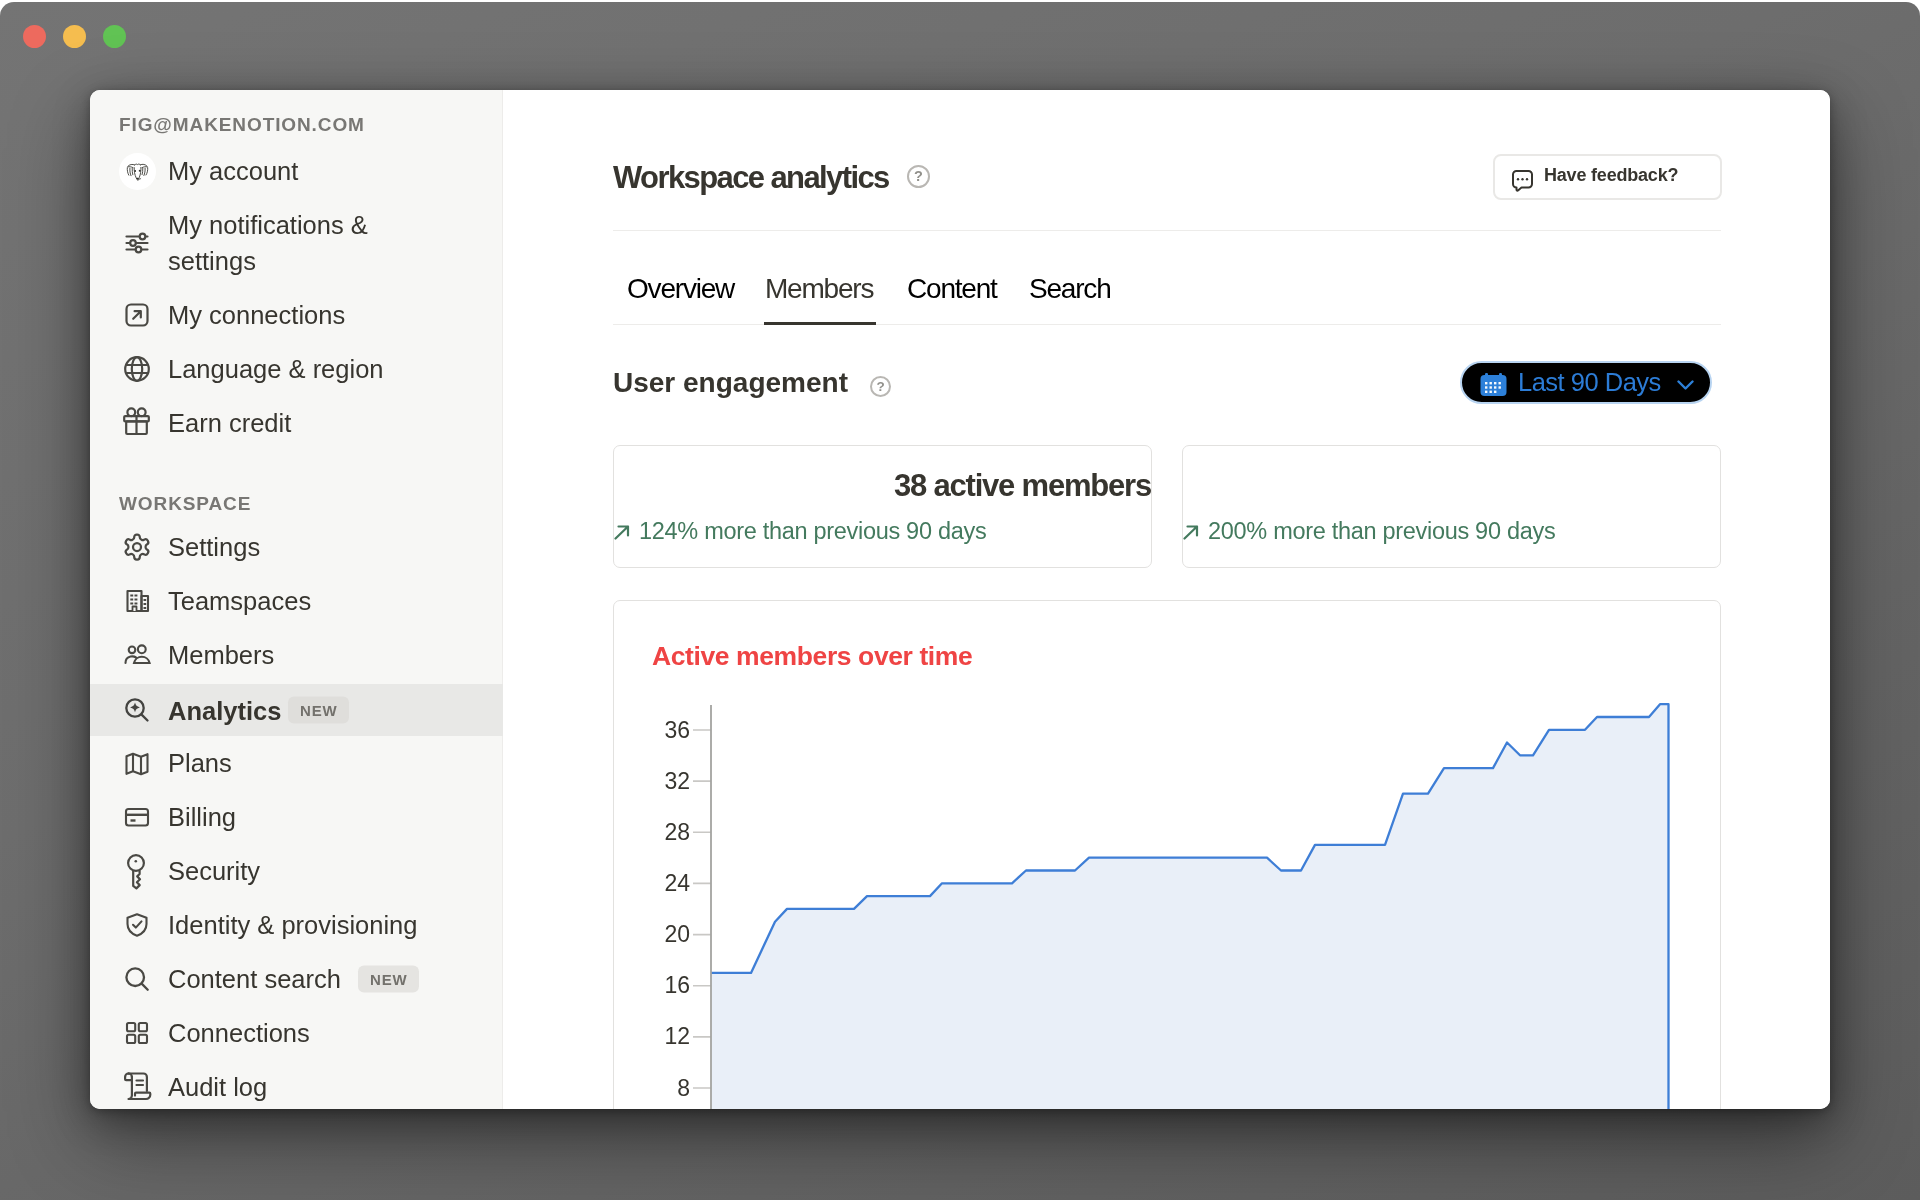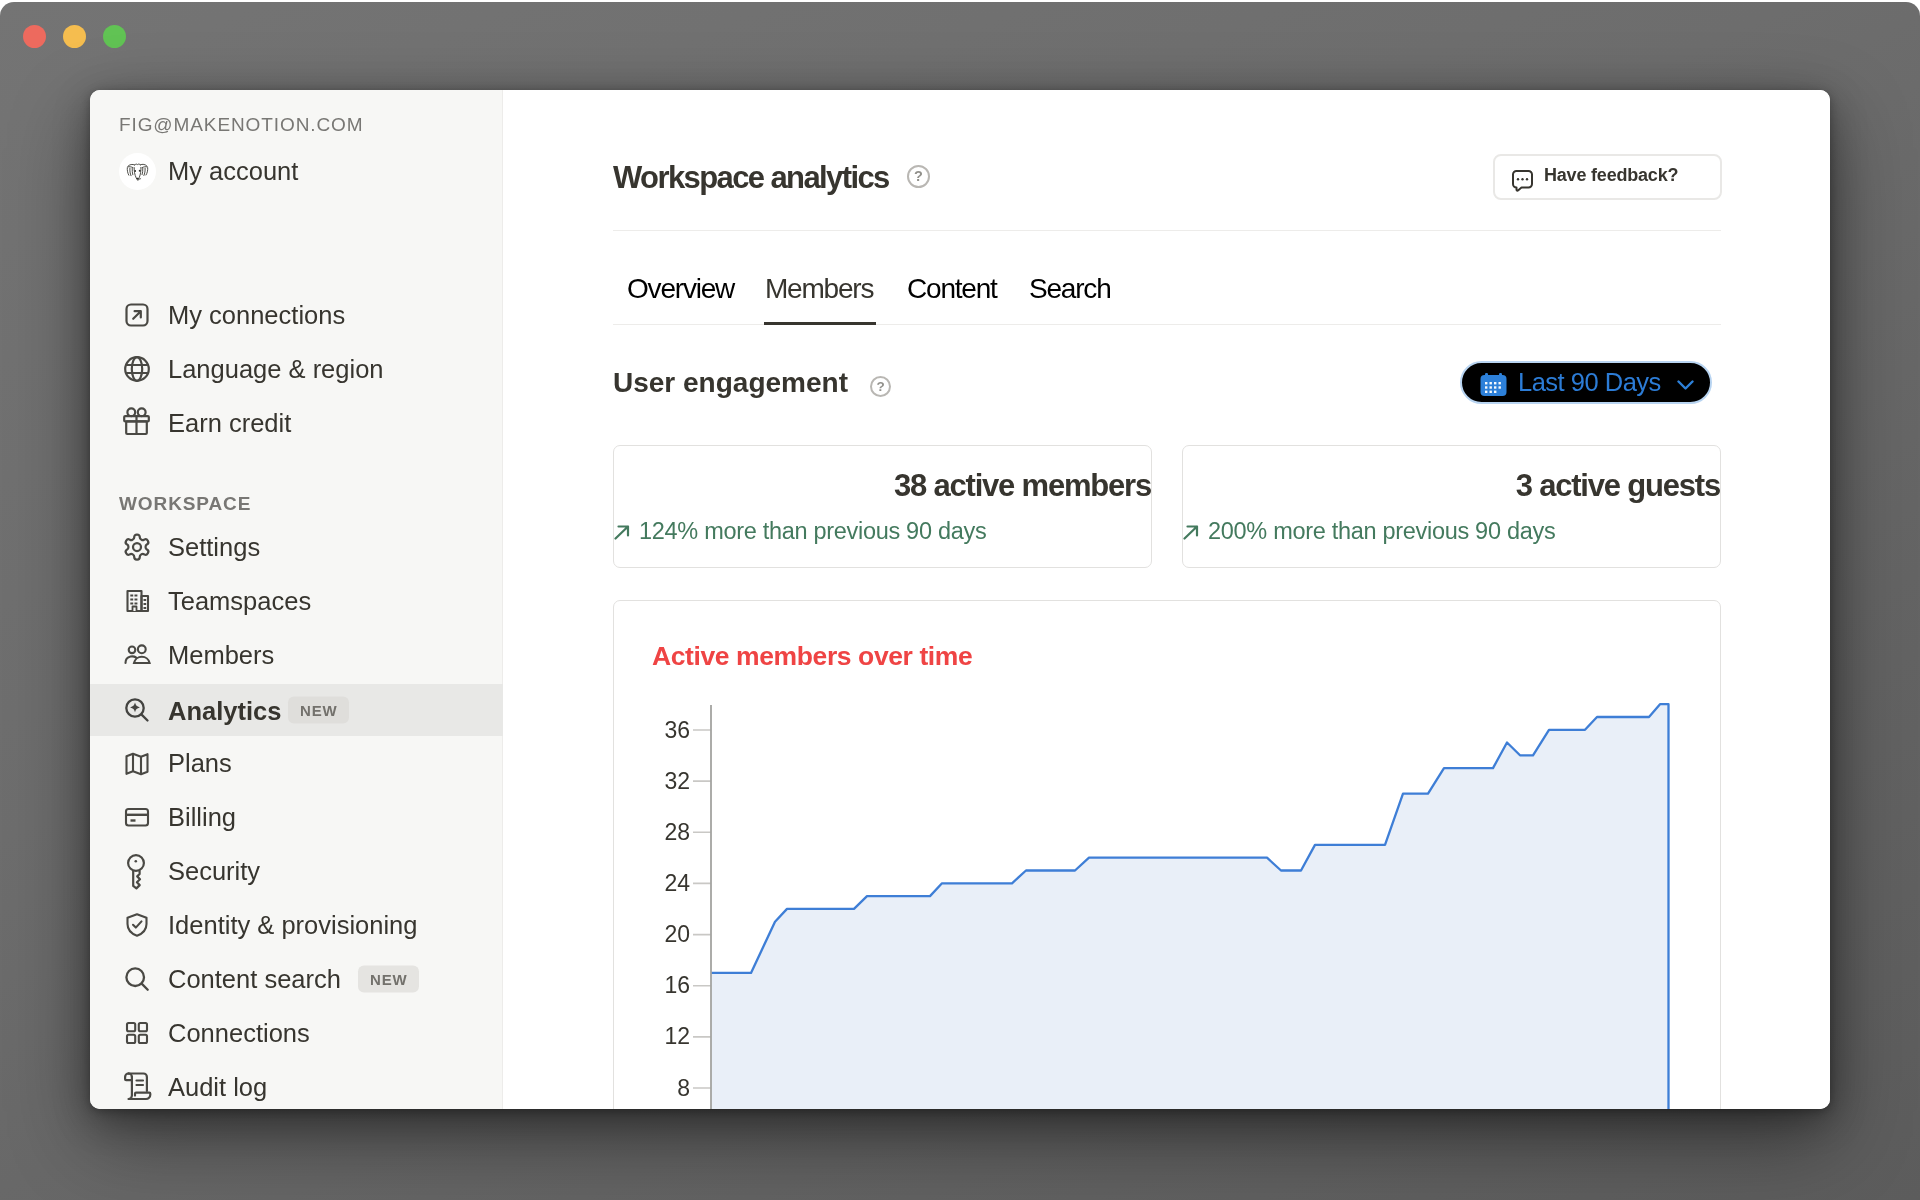--- a/index.html
+++ b/index.html
@@ -9,21 +9,21 @@
     background:linear-gradient(155deg,#747474 0%,#6d6d6d 40%,#646464 70%,#5c5c5c 100%);
     border-radius:14px 14px 0 0; }
   .tl { position:absolute; width:23px; height:23px; border-radius:50%; top:24.5px; }
   .win { position:absolute; left:90px; top:90px; width:1740px; height:1019px;
     background:#fff; border-radius:10px;
     box-shadow:0 30px 80px rgba(0,0,0,.42), 0 10px 36px rgba(0,0,0,.30), 0 2px 10px rgba(0,0,0,.28);
     overflow:hidden; }
   .side { position:absolute; left:0; top:0; width:413px; height:1019px;
     background:#f7f7f5; border-right:1px solid #edecea; }
   .acct { position:absolute; left:29px; top:24px; font-size:19px; letter-spacing:.9px;
-    color:#787774; font-weight:400; }
+    color:#787774; font-weight:700; }
   .row { position:absolute; left:0; width:413px; height:54px; }
   .row .ic { position:absolute; left:32px; top:12px; width:30px; height:30px; }
   .row .lb { position:absolute; left:78px; top:0; line-height:54px; font-size:25.5px; color:#37352f; white-space:nowrap; }
   .sel { background:#e8e8e6;padding-left:43px; }
   .seclbl { position:absolute; left:29px; font-size:19px; letter-spacing:.9px; color:#787774; font-weight:700; }
   .badge { position:absolute; background:#dfdedb; color:#73716c; font-size:15px;
     font-weight:700; letter-spacing:.8px; border-radius:6px; padding:0 12px;
     top:50%; transform:translateY(-50%); height:27px; line-height:27px; }
   .main { position:absolute; left:414px; top:0; width:1326px; height:1019px; background:#fff; }
   
@@ -72,20 +72,29 @@
           <path d="M8.6 13.9 C10.4 13.5 12.5 13.7 14 14.6 M28.4 13.9 C26.6 13.5 24.6 13.7 23.1 14.6"></path>
           <circle cx="16.1" cy="18" r="1.05" fill="#34342f" stroke="none"></circle>
           <circle cx="20.8" cy="17.8" r="1.05" fill="#34342f" stroke="none"></circle>
           <path d="M15.2 14.6 C15 17.8 15.7 21.8 17.2 24.9 C17.7 26 18.2 26.8 18.8 27.3 M21.9 14.4 C22.1 17.6 21.5 21.4 20.3 24.4 C19.9 25.5 19.4 26.4 18.9 27"></path>
           <path d="M17.5 25 C18 24.6 19.1 24.6 19.7 25.1 C19.9 25.9 19.2 26.7 18.5 26.5 C17.8 26.3 17.3 25.6 17.5 25 Z" fill="#34342f" stroke="none"></path>
           <path d="M19.8 26 C20.5 26.3 21.3 26.1 21.8 25.5"></path>
         </g>
       </svg>
       <div class="lb">My account</div>
     </div>
+    <div class="row" style="top:108px;height:90px;">
+      <svg class="ic" style="top:30px;" viewBox="0 0 30 30" fill="none" stroke="#4a4944" stroke-width="2.2" stroke-linecap="round">
+        <path d="M4.5 8.5 H17 M24 8.5 H25.5 M4.5 15 H7.5 M14.5 15 H25.5 M4.5 21.5 H13 M20 21.5 H25.5"></path>
+        <circle cx="20.5" cy="8.5" r="2.8"></circle>
+        <circle cx="11" cy="15" r="2.8"></circle>
+        <circle cx="16.5" cy="21.5" r="2.8"></circle>
+      </svg>
+      <div class="lb" style="line-height:36px;top:9px;">My notifications &amp;<br>settings</div>
+    </div>
     <div class="row" style="top:198px;">
       <svg class="ic" viewBox="0 0 30 30" fill="none" stroke="#4a4944" stroke-width="2.2" stroke-linecap="round" stroke-linejoin="round">
         <rect x="4.5" y="4.5" width="21" height="21" rx="4.5"></rect>
         <path d="M11.2 18.8 L18.8 11.2 M12.6 11.2 H18.8 V17.4"></path>
       </svg>
       <div class="lb">My connections</div>
     </div>
     <div class="row" style="top:252px;">
       <svg class="ic" viewBox="0 0 30 30" fill="none" stroke="#4a4944" stroke-width="2.2">
         <circle cx="15" cy="15" r="11.8"></circle>
@@ -245,21 +254,20 @@
       <path d="M1.5 1.5 L8.5 8.5 L15.5 1.5"></path>
     </svg>
   </div>
   <div class="m card" style="left:523px;">
     <div class="n">38 active members</div>
     <div class="g"><svg style="vertical-align:-1px;margin-right:9px;" width="16" height="15" viewBox="0 0 16 15" fill="none" stroke="#447a5e" stroke-width="2.2" stroke-linecap="round" stroke-linejoin="round">
           <path d="M1.5 13.5 L14 1.5 M4.5 1.5 H14 V10.5"></path>
         </svg>124% more than previous 90 days</div>
   </div>
   <div class="m card" style="left:1092px;">
-    <div class="n">3 active guests</div>
     <div class="g"><svg style="vertical-align:-1px;margin-right:9px;" width="16" height="15" viewBox="0 0 16 15" fill="none" stroke="#447a5e" stroke-width="2.2" stroke-linecap="round" stroke-linejoin="round">
           <path d="M1.5 13.5 L14 1.5 M4.5 1.5 H14 V10.5"></path>
         </svg>200% more than previous 90 days</div>
   </div>
   <div class="chartcard">
     <div class="cctitle">Active members over time</div>
     <svg style="position:absolute;left:0;top:0;" width="1108" height="558" viewBox="0 0 1108 558">
       <g font-family="Liberation Sans, sans-serif" font-size="23" fill="#37352f" text-anchor="end">
         <text x="76" y="136.5">36</text>
         <text x="76" y="187.6">32</text>

